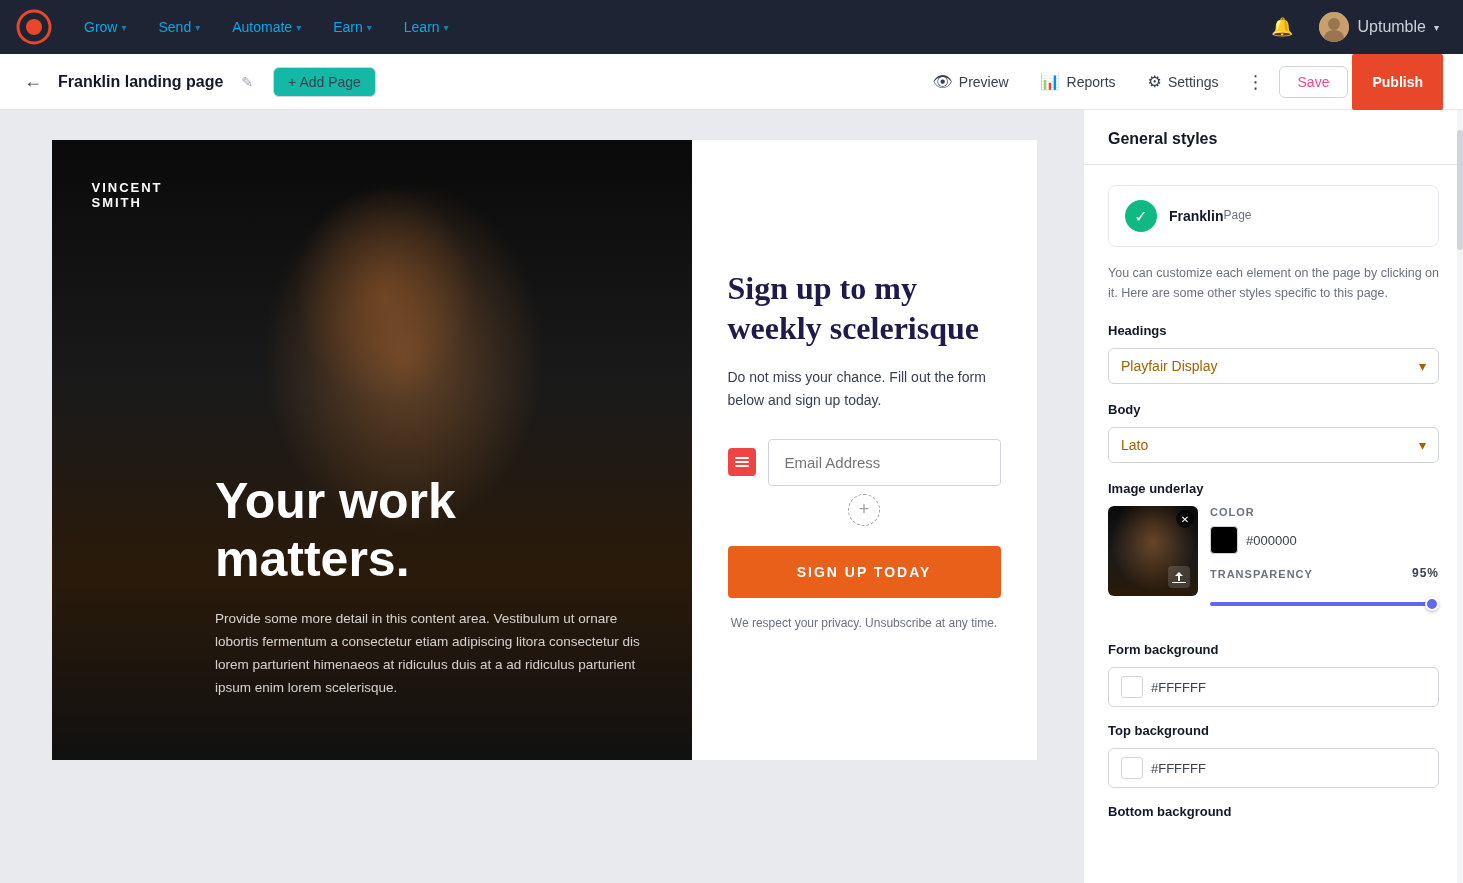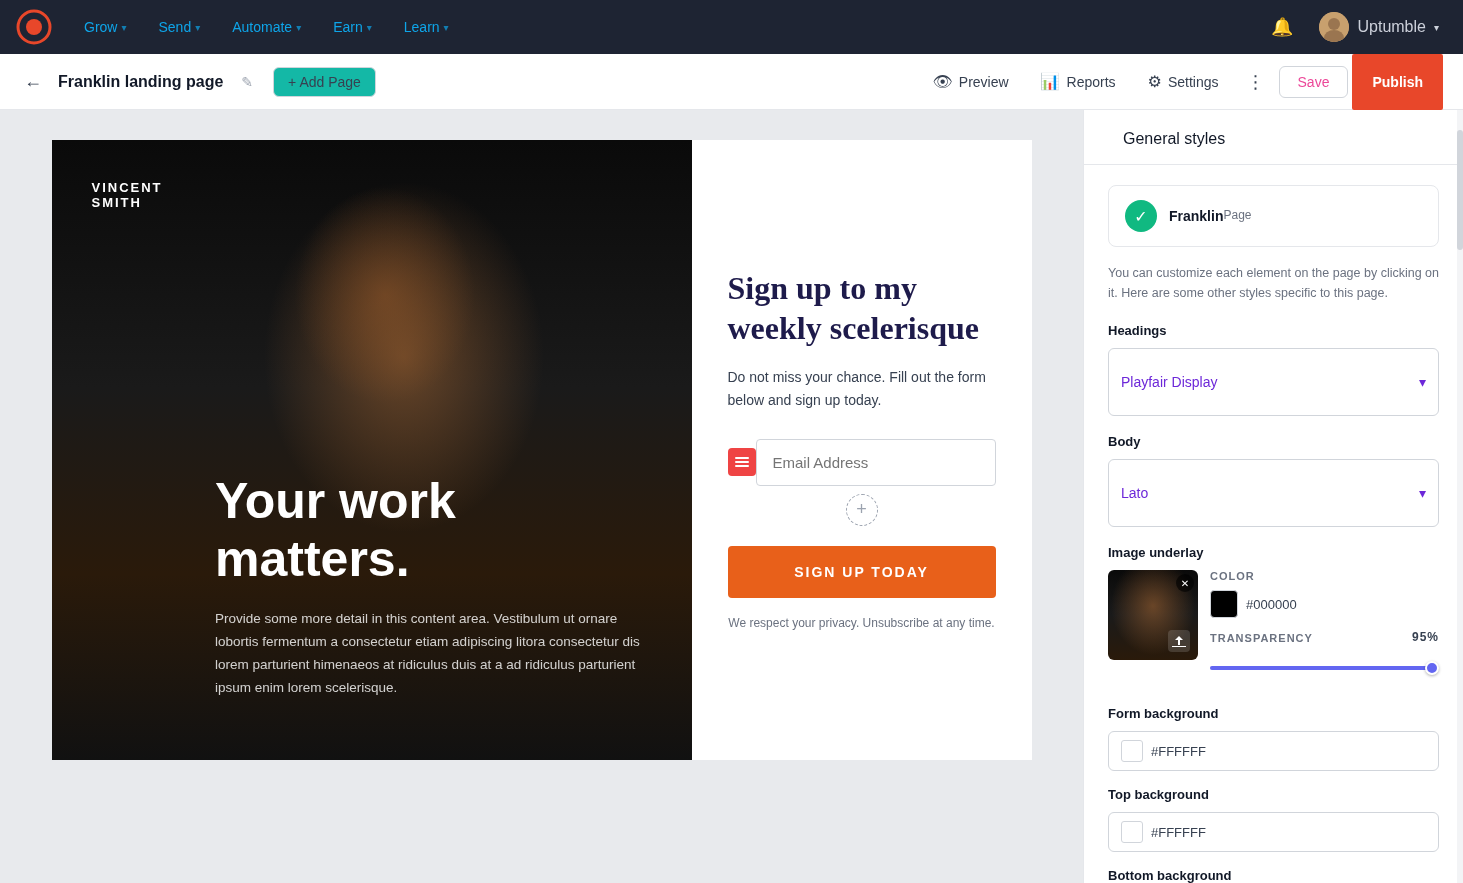--- a/index.html
+++ b/index.html
@@ -264,21 +264,21 @@
     .form-subtext {
       font-size: 14px;
       color: #374151;
       line-height: 1.6;
       margin-bottom: 28px;
     }
 
     .email-field-container {
       display: flex;
       align-items: center;
-      gap: 0;
+      gap: 12px;
     }
 
     .field-drag-handle {
       background: #ef4444;
       border-radius: 4px;
       width: 28px;
       height: 28px;
       display: flex;
       align-items: center;
       justify-content: center;
@@ -342,23 +342,22 @@
       padding: 0;
     }
 
     .sidebar-header {
       padding: 20px 24px 16px;
       border-bottom: 1px solid #e5e7eb;
     }
 
     .sidebar-title {
       font-size: 16px;
-      font-weight: 400;
+      font-weight: 700;
       color: #111827;
-      margin-left: 15px;
     }
 
     .sidebar-content {
       padding: 20px 24px;
     }
 
     .franklin-card {
       display: flex;
       align-items: center;
       gap: 12px;
@@ -396,23 +395,23 @@
       font-size: 13px;
       font-weight: 600;
       color: #111827;
       margin-bottom: 10px;
     }
 
     .font-dropdown {
       width: 100%;
       border: 1px solid #d1d5db;
       border-radius: 6px;
-      padding: 25px 12px;
+      padding: 9px 12px;
       font-size: 14px;
-      color: #6d28d9;
+      color: #a16207;
       background: white;
       display: flex;
       align-items: center;
       justify-content: space-between;
       cursor: pointer;
       margin-bottom: 18px;
     }
 
     .image-underlay-section { margin-bottom: 20px; }
 

